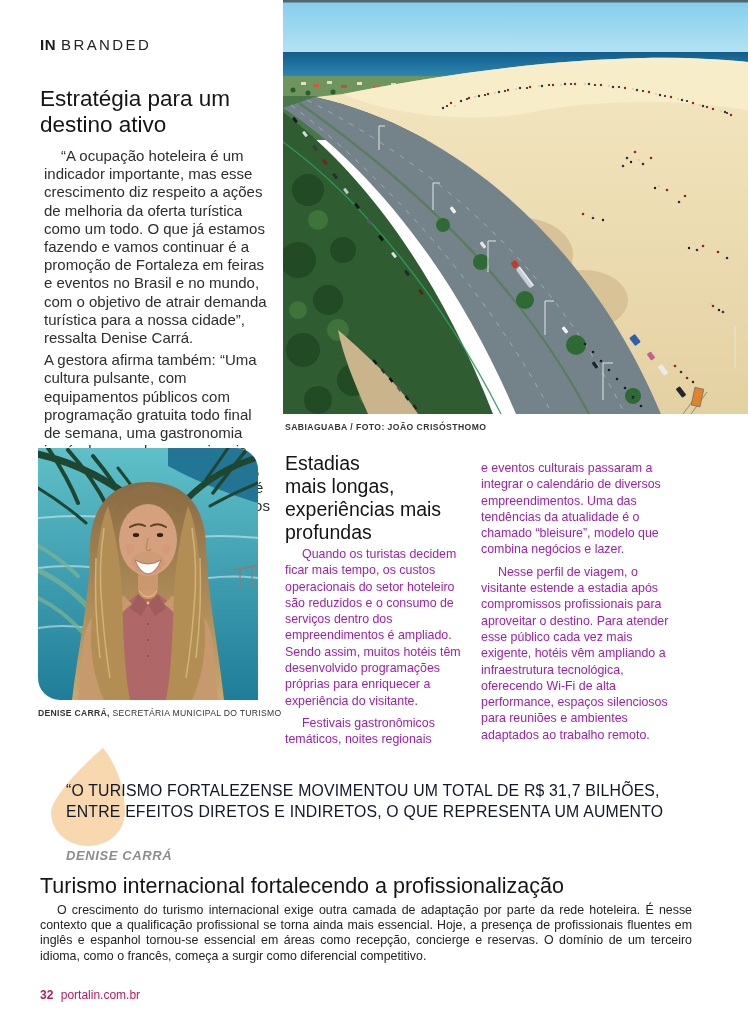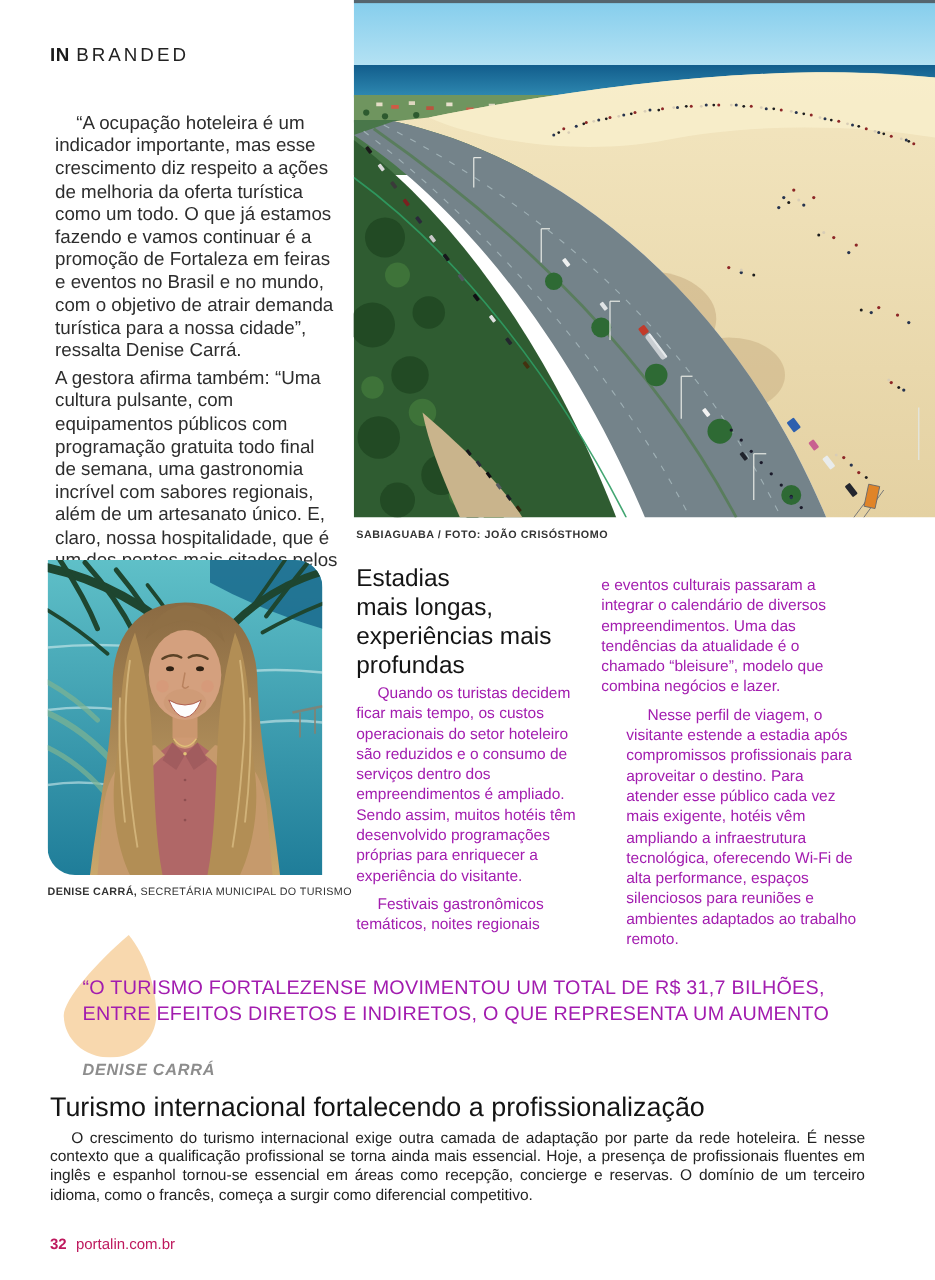--- a/index.html
+++ b/index.html
@@ -22,35 +22,36 @@
   .mt{margin-top:0px;}
   
   .dune-photo{left:283px;top:0;width:465px;height:414px;}
   .photo-caption{font-size:8.6px;font-weight:700;letter-spacing:.45px;color:#333;}
   .portrait{left:38px;top:448px;width:220px;height:252px;border-radius:0 22px 0 22px;overflow:hidden;}
   .portrait-caption{left:38px;top:708px;font-size:8.6px;color:#333;letter-spacing:.3px;}
   .portrait-caption b{font-weight:700;}
   
   .quote-mark{left:47px;top:748px;width:82px;height:98px;z-index:0;}
   .quote-text{left:66px;top:780px;width:628px;font-size:15.8px;line-height:21px;
-              color:#a21caf;letter-spacing:.2px;z-index:1;}
+              color:#0f172a;letter-spacing:.2px;z-index:1;}
   .quote-author{left:66px;top:848px;font-size:13px;font-weight:700;font-style:italic;
                 color:#8d8d8d;letter-spacing:.6px;z-index:1;}
   svg{display:block;}
 </style>
 </head>
 <body>
 
 <div class="page">
 
   <header class="abs brand">
     <span class="brand-in">IN</span><span class="brand-rest">BRANDED</span>
   </header>
 
   <section class="abs" style="left:40px;top:86px;width:235px;">
+    <div class="h1" style="margin-bottom:9px;">Estratégia para um destino ativo</div>
     <p class="body indent">“A ocupação hoteleira é um indicador importante, mas esse crescimento diz respeito a ações de melhoria da oferta turística como um todo. O que já estamos fazendo e vamos continuar é a promoção de Fortaleza em feiras e eventos no Brasil e no mundo, com o objetivo de atrair demanda turística para a nossa cidade”, ressalta Denise Carrá.</p>
     <p class="body mt">A gestora afirma também: “Uma cultura pulsante, com equipamentos públicos com programação gratuita todo final de semana, uma gastronomia incrível com sabores regionais, além de um artesanato único. E, claro, nossa hospitalidade, que é um dos pontos mais citados pelos turistas como fator positivo”.</p>
   </section>
 
   <figure class="abs dune-photo" style="margin:0;">
     <svg width="465" height="414" viewBox="0 0 465 414">
       <defs>
         <linearGradient id="sky" x1="0" y1="0" x2="0" y2="1">
           <stop offset="0" stop-color="#84cdec"></stop>
             <stop offset="1" stop-color="#b9e4f4"></stop>
@@ -468,21 +469,21 @@
 
   <section class="abs h2mid" style="left:285px;top:452px;width:195px;">
     <div>Estadias</div>
     <div>mais longas,</div>
     <div>experiências mais</div>
     <div>profundas</div>
   </section>
 
   <section class="abs" style="left:481px;top:460px;width:205px;">
     <p class="body-sm">e eventos culturais passaram a integrar o calendário de diversos empreendimentos. Uma das tendências da atualidade é o chamado “bleisure”, modelo que combina negócios e lazer.</p>
-    <p class="body-sm indent" style="margin-top:6px;margin-left:20px;">Nesse perfil de viagem, o visitante estende a estadia após compromissos profissionais para aproveitar o destino. Para atender esse público cada vez mais exigente, hotéis vêm ampliando a infraestrutura tecnológica, oferecendo Wi-Fi de alta performance, espaços silenciosos para reuniões e ambientes adaptados ao trabalho remoto.</p>
+    <p class="body-sm indent" style="margin-top:6px;">Nesse perfil de viagem, o visitante estende a estadia após compromissos profissionais para aproveitar o destino. Para atender esse público cada vez mais exigente, hotéis vêm ampliando a infraestrutura tecnológica, oferecendo Wi-Fi de alta performance, espaços silenciosos para reuniões e ambientes adaptados ao trabalho remoto.</p>
   </section>
 
   <svg class="abs quote-mark" viewBox="0 0 82 98">
     <path d="M 56,0 C 30,22 4,52 4,64 C 4,83 20,98 41,98 C 62,98 78,83 78,64 C 78,40 69,16 56,0 Z" fill="#f8d8ae"></path>
   </svg>
   <div class="abs quote-text">
     <div>“O TURISMO FORTALEZENSE MOVIMENTOU UM TOTAL DE R$ 31,7 BILHÕES,</div>
     <div>ENTRE EFEITOS DIRETOS E INDIRETOS, O QUE REPRESENTA UM AUMENTO</div>
   </div>
   <div class="abs quote-author">DENISE CARRÁ</div>

